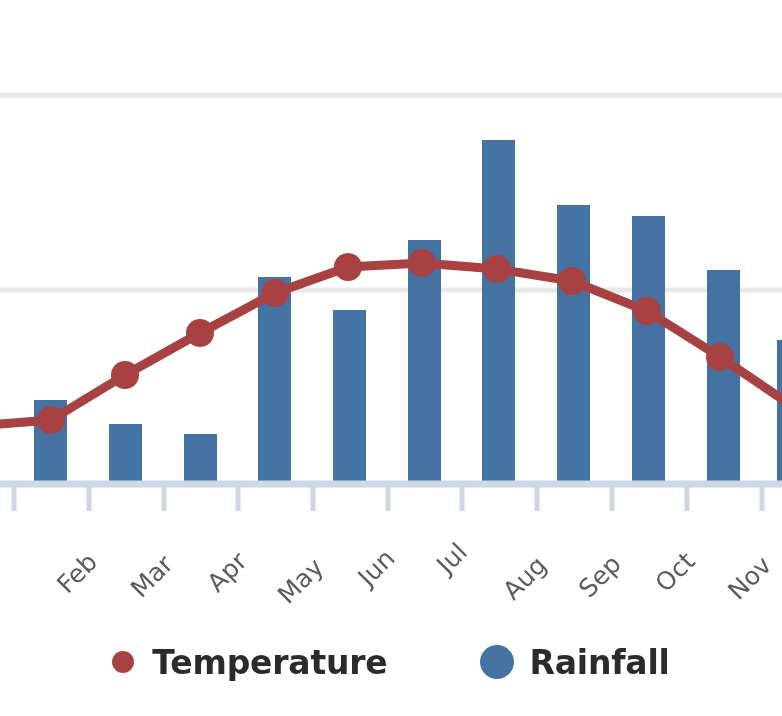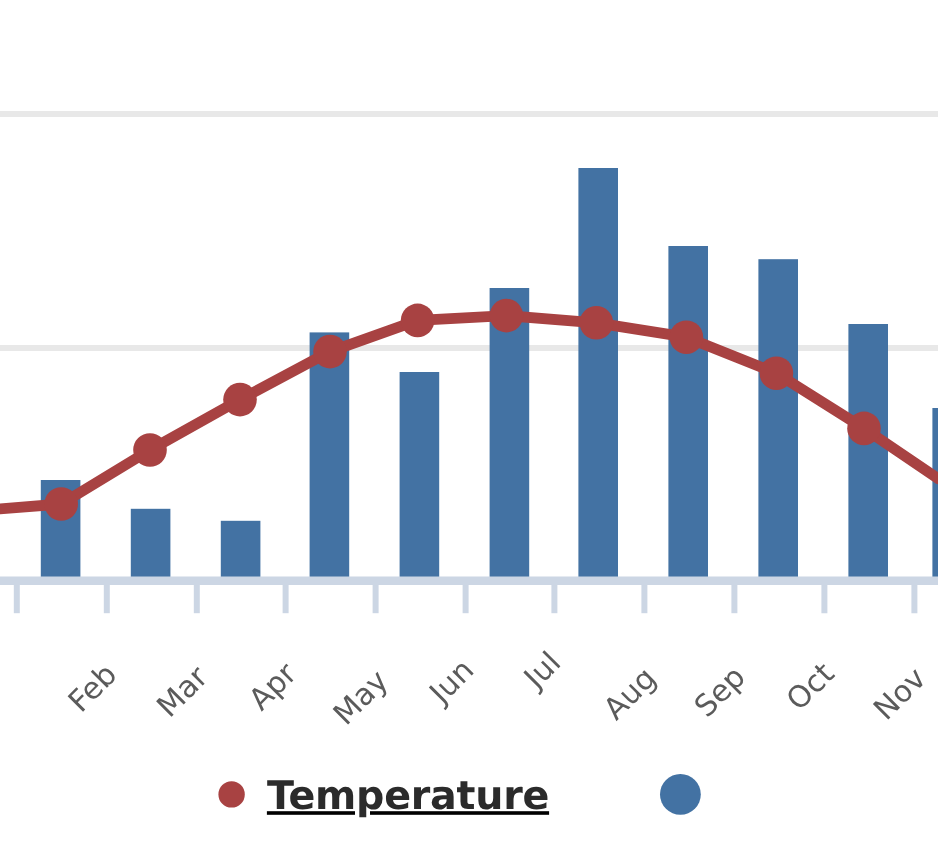--- a/index.html
+++ b/index.html
@@ -48,21 +48,21 @@
     display: flex;
     flex-direction: row;
     align-items: center;
     justify-content: center;
   }
   .legend-entry {
     display: flex;
     flex-direction: row;
     align-items: center;
   }
-  .legend-entry.temperature { margin-right: 92px; text-decoration: underline; }
+  .legend-entry.temperature { margin-right: 92px; }
   .legend-swatch {
     border-radius: 50%;
     display: block;
   }
   .legend-swatch.sw-temperature {
     width: 22px;
     height: 22px;
     margin-right: 18px;
   }
   .legend-swatch.sw-rainfall {
@@ -151,16 +151,17 @@
       <div class="tick-label" style="left: 0px; top: 516px; transform: translateX(742.5px) rotate(-45deg) translateX(-100%); color: rgb(91, 91, 91);">Nov</div>
     </div>
 
   <div class="legend">
     <div class="legend-entry temperature">
       <span class="legend-swatch sw-temperature" style="background: rgb(168, 66, 66);"></span>
       <span class="legend-label">Temperature</span>
     </div>
     <div class="legend-entry rainfall">
       <span class="legend-swatch sw-rainfall" style="background: rgb(67, 114, 163);"></span>
+      <span class="legend-label">Rainfall</span>
     </div>
   </div>
 
 </div>
 
 </body></html>

